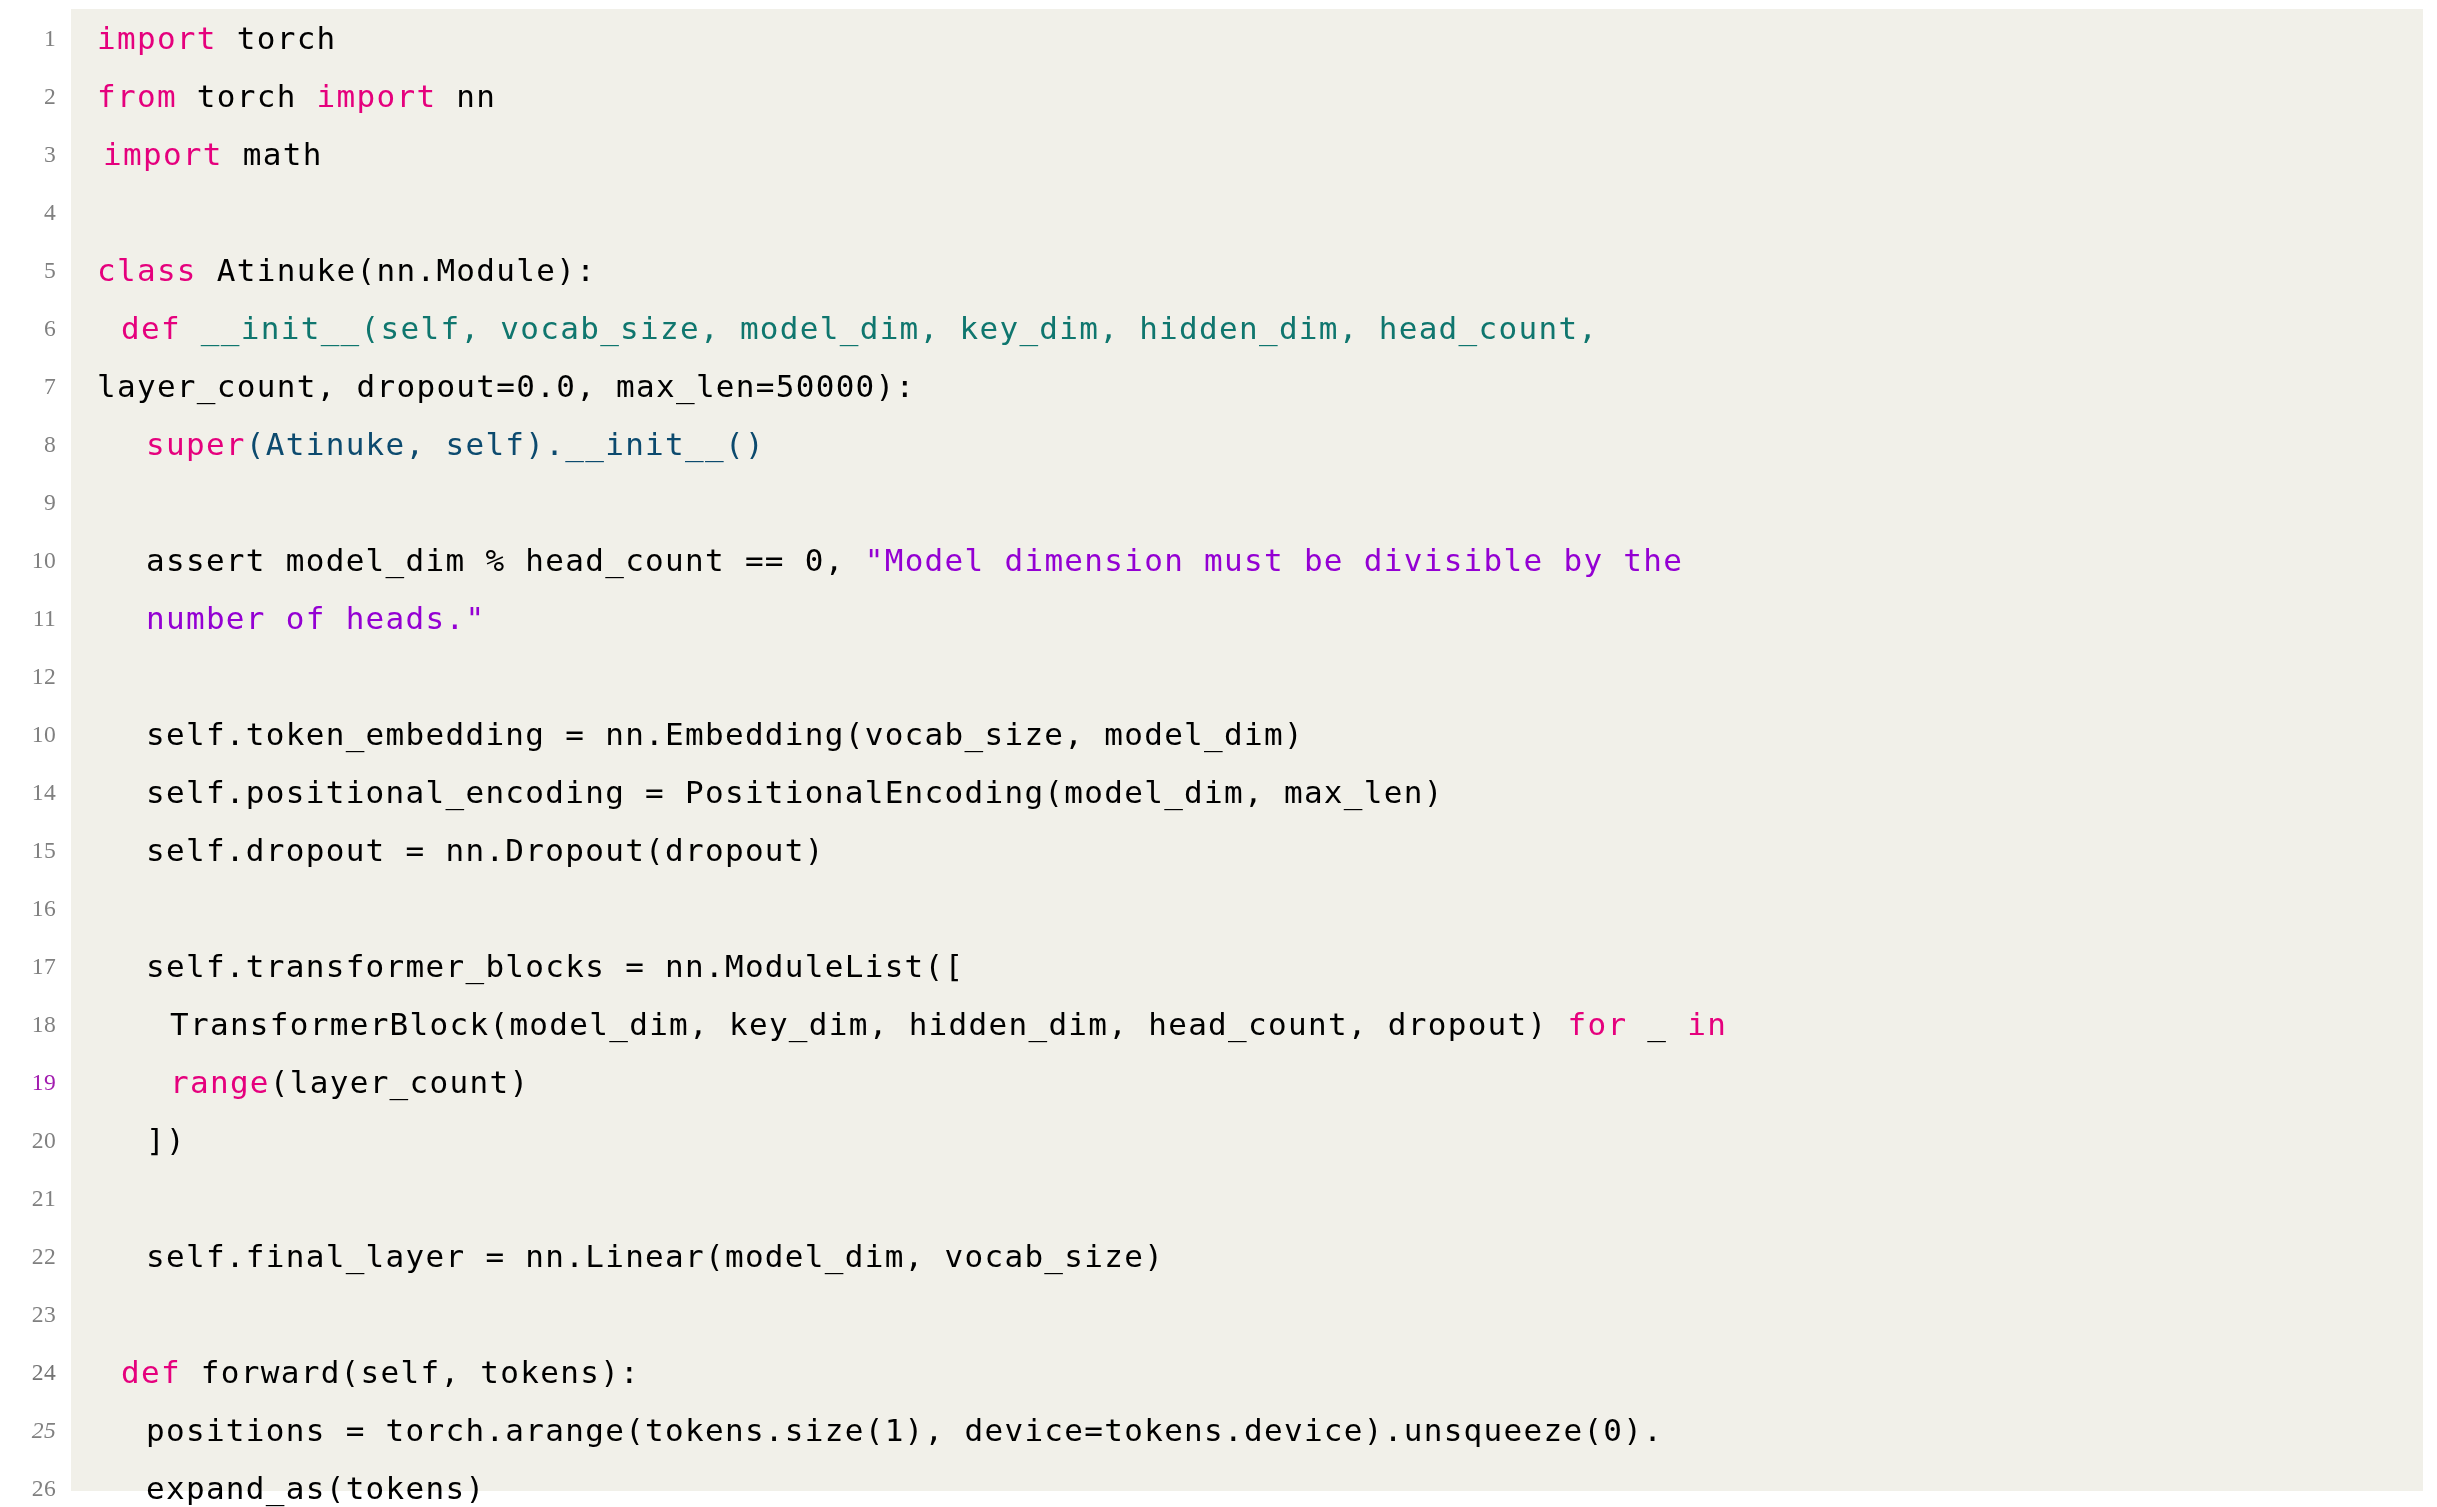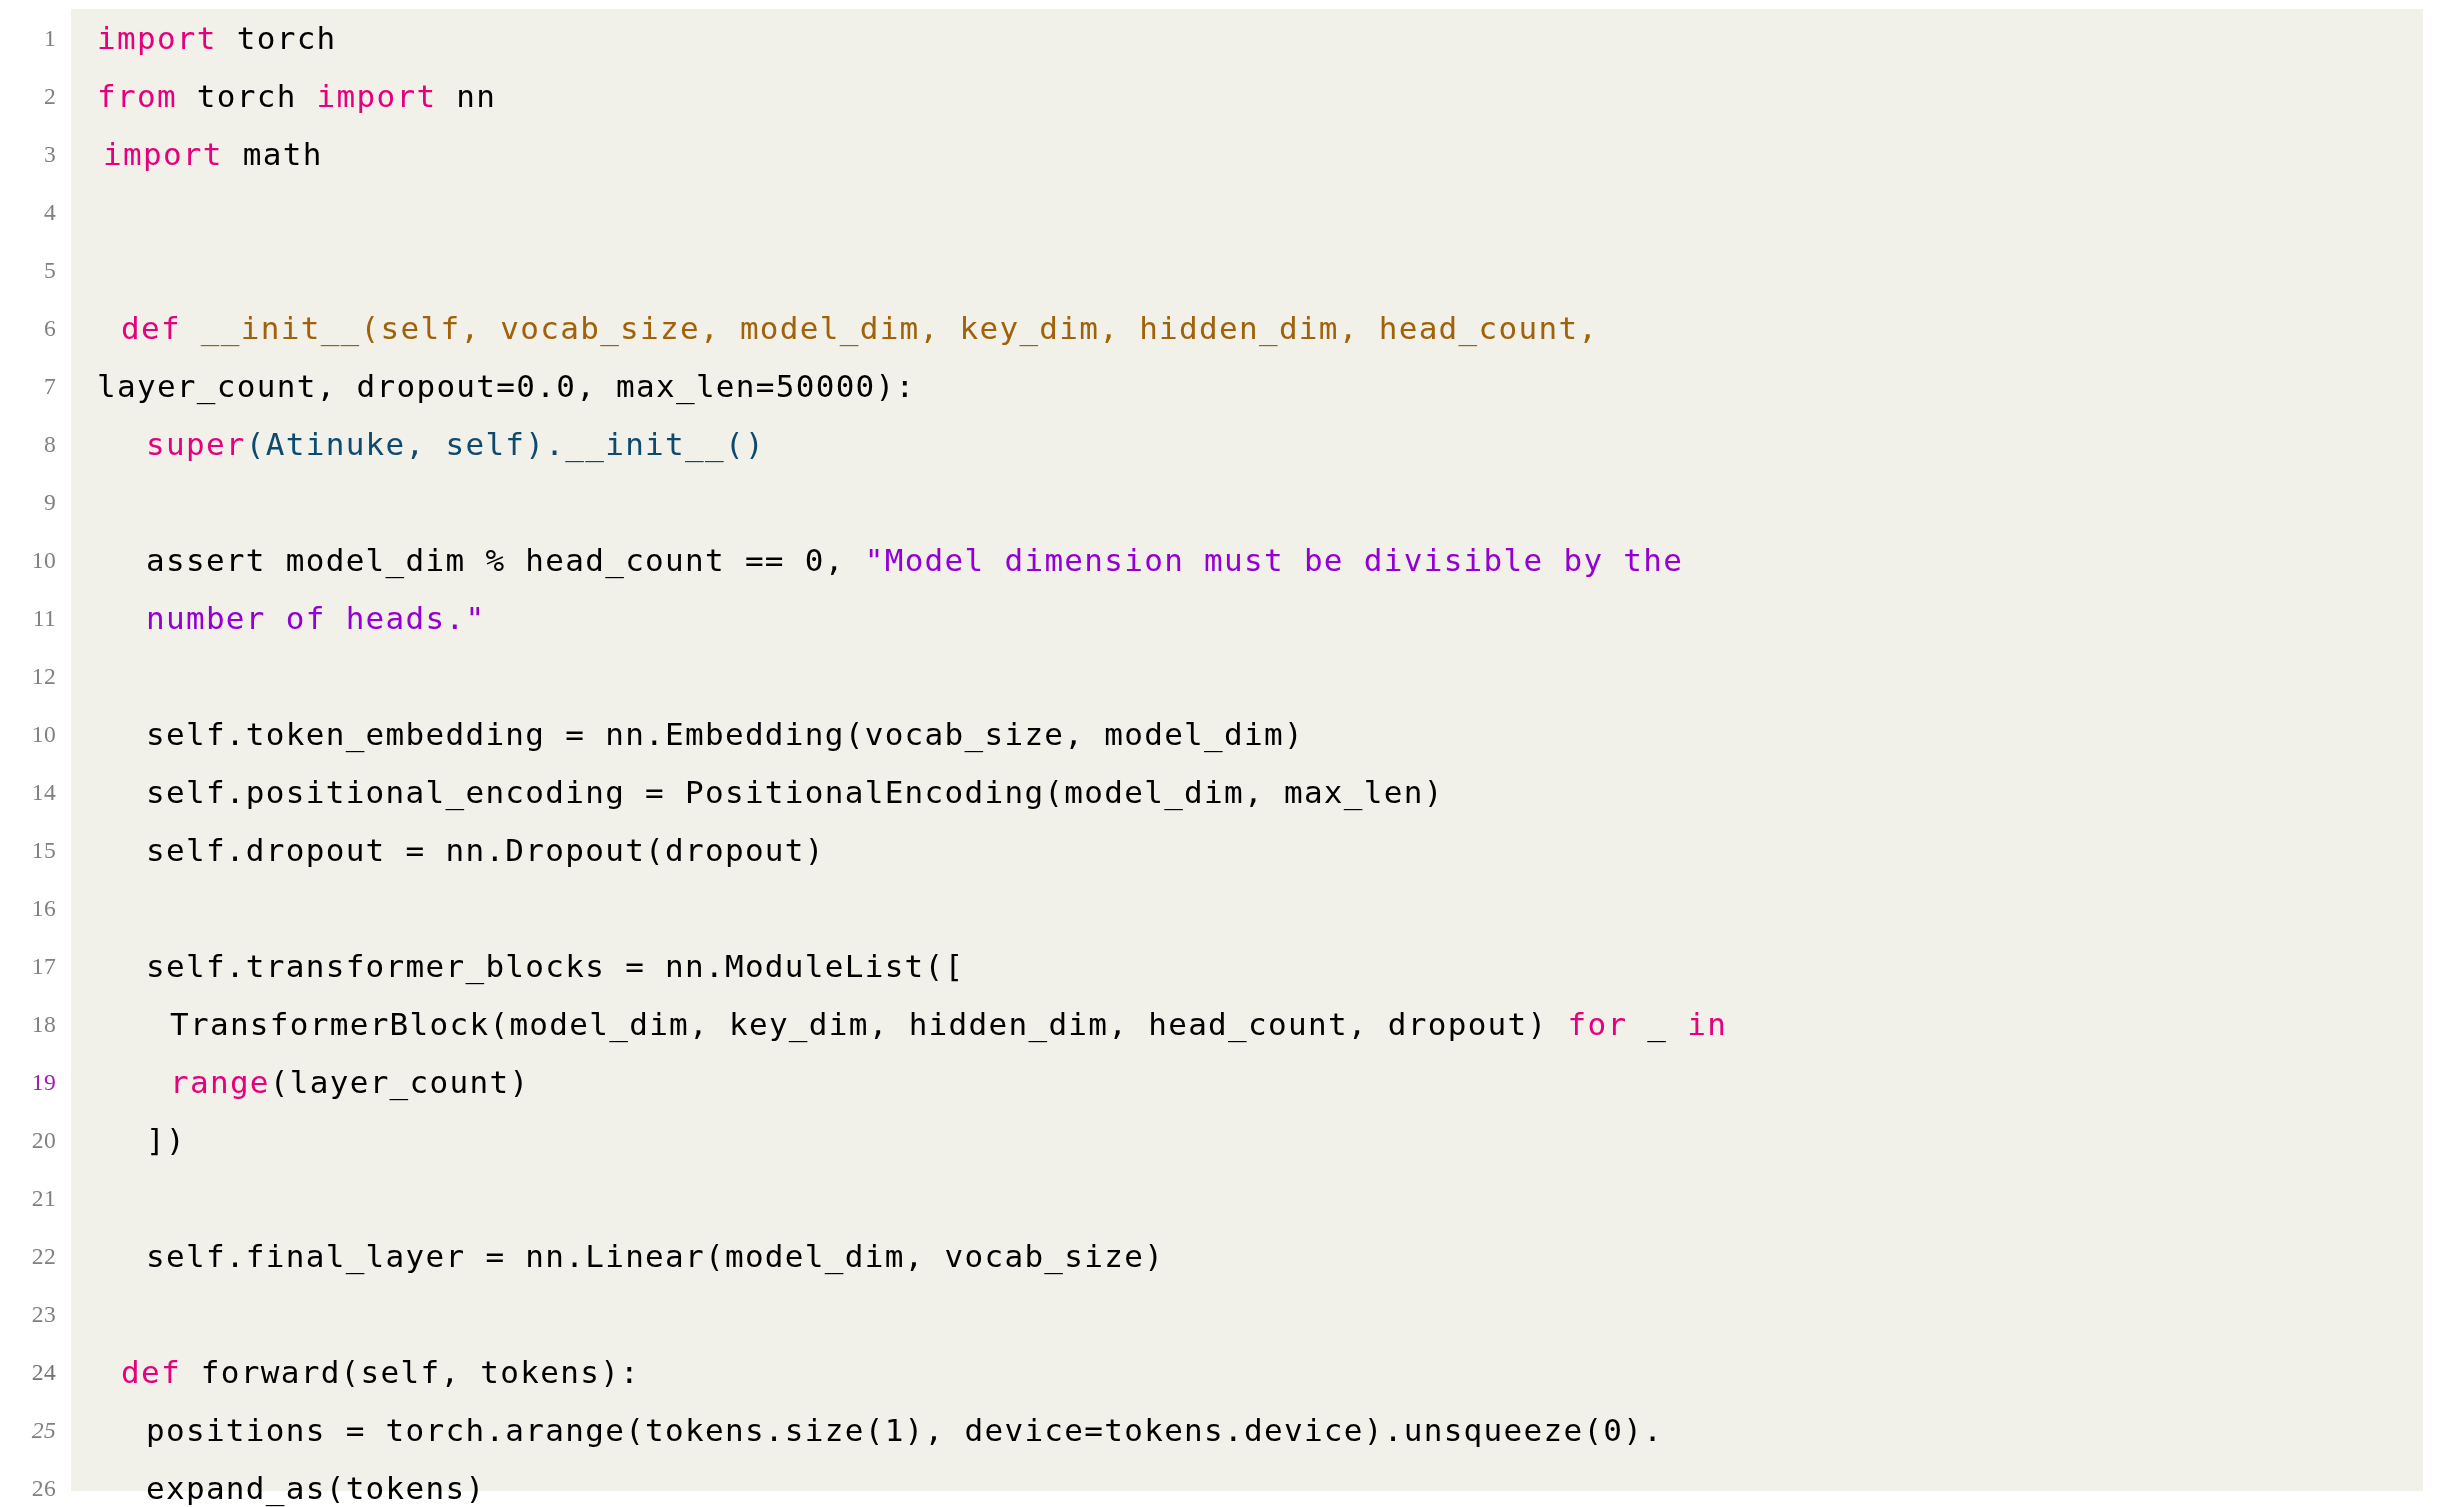--- a/index.html
+++ b/index.html
@@ -77,22 +77,22 @@
 </head>
 <body style="background: rgb(255, 255, 255);">
 
 <div id="listing">
   <div class="code-bg" style="background: rgb(241, 240, 233);"></div>
   <div class="lines" id="lines-container">
       <div class="code-line"><div class="lineno" style="color: rgb(128, 128, 128);">1</div><div class="code" style="left: 97px;"><span class="k" style="color: rgb(229, 0, 125);">import</span><span class="n" style="color: rgb(0, 0, 0);"> torch</span></div></div>
       <div class="code-line"><div class="lineno" style="color: rgb(128, 128, 128);">2</div><div class="code" style="left: 97px;"><span class="k" style="color: rgb(229, 0, 125);">from</span><span class="n" style="color: rgb(0, 0, 0);"> torch </span><span class="k" style="color: rgb(229, 0, 125);">import</span><span class="n" style="color: rgb(0, 0, 0);"> nn</span></div></div>
       <div class="code-line"><div class="lineno" style="color: rgb(128, 128, 128);">3</div><div class="code" style="left: 103px;"><span class="k" style="color: rgb(229, 0, 125);">import</span><span class="n" style="color: rgb(0, 0, 0);"> math</span></div></div>
       <div class="code-line"><div class="lineno" style="color: rgb(128, 128, 128);">4</div><div class="code" style="left: 97px;"></div></div>
-      <div class="code-line"><div class="lineno" style="color: rgb(128, 128, 128);">5</div></div>
-      <div class="code-line"><div class="lineno" style="color: rgb(128, 128, 128);">6</div><div class="code" style="left: 121px;"><span class="k" style="color: rgb(229, 0, 125);">def</span><span class="n" style="color: #a16207;"> __init__(self, vocab_size, model_dim, key_dim, hidden_dim, head_count,</span></div></div>
+      <div class="code-line"><div class="lineno" style="color: rgb(128, 128, 128);">5</div><div class="code" style="left: 97px;"><span class="k" style="color: rgb(229, 0, 125);">class</span><span class="n" style="color: rgb(0, 0, 0);"> Atinuke(nn.Module):</span></div></div>
+      <div class="code-line"><div class="lineno" style="color: rgb(128, 128, 128);">6</div><div class="code" style="left: 121px;"><span class="k" style="color: rgb(229, 0, 125);">def</span><span class="n" style="color: #0f766e;"> __init__(self, vocab_size, model_dim, key_dim, hidden_dim, head_count,</span></div></div>
       <div class="code-line"><div class="lineno" style="color: rgb(128, 128, 128);">7</div><div class="code" style="left: 97px;"><span class="n" style="color: rgb(0, 0, 0);">layer_count, dropout=0.0, max_len=50000):</span></div></div>
       <div class="code-line"><div class="lineno" style="color: rgb(128, 128, 128);">8</div><div class="code" style="left: 146px;"><span class="k" style="color: rgb(229, 0, 125);">super</span><span class="n" style="color: #0c4a6e;">(Atinuke, self).__init__()</span></div></div>
       <div class="code-line"><div class="lineno" style="color: rgb(128, 128, 128);">9</div><div class="code" style="left: 97px;"></div></div>
       <div class="code-line"><div class="lineno" style="color: rgb(128, 128, 128);">10</div><div class="code" style="left: 146px;"><span class="n" style="color: rgb(0, 0, 0);">assert model_dim % head_count == 0, </span><span class="s" style="color: rgb(148, 0, 211);">"Model dimension must be divisible by the</span></div></div>
       <div class="code-line"><div class="lineno" style="color: rgb(128, 128, 128);">11</div><div class="code" style="left: 146px;"><span class="s" style="color: rgb(148, 0, 211);">number of heads."</span></div></div>
       <div class="code-line"><div class="lineno" style="color: rgb(128, 128, 128);">12</div><div class="code" style="left: 97px;"></div></div>
       <div class="code-line"><div class="lineno" style="color: rgb(128, 128, 128);">10</div><div class="code" style="left: 146px;"><span class="n" style="color: rgb(0, 0, 0);">self.token_embedding = nn.Embedding(vocab_size, model_dim)</span></div></div>
       <div class="code-line"><div class="lineno" style="color: rgb(128, 128, 128);">14</div><div class="code" style="left: 146px;"><span class="n" style="color: rgb(0, 0, 0);">self.positional_encoding = PositionalEncoding(model_dim, max_len)</span></div></div>
       <div class="code-line"><div class="lineno" style="color: rgb(128, 128, 128);">15</div><div class="code" style="left: 146px;"><span class="n" style="color: rgb(0, 0, 0);">self.dropout = nn.Dropout(dropout)</span></div></div>
       <div class="code-line"><div class="lineno" style="color: rgb(128, 128, 128);">16</div><div class="code" style="left: 97px;"></div></div>

